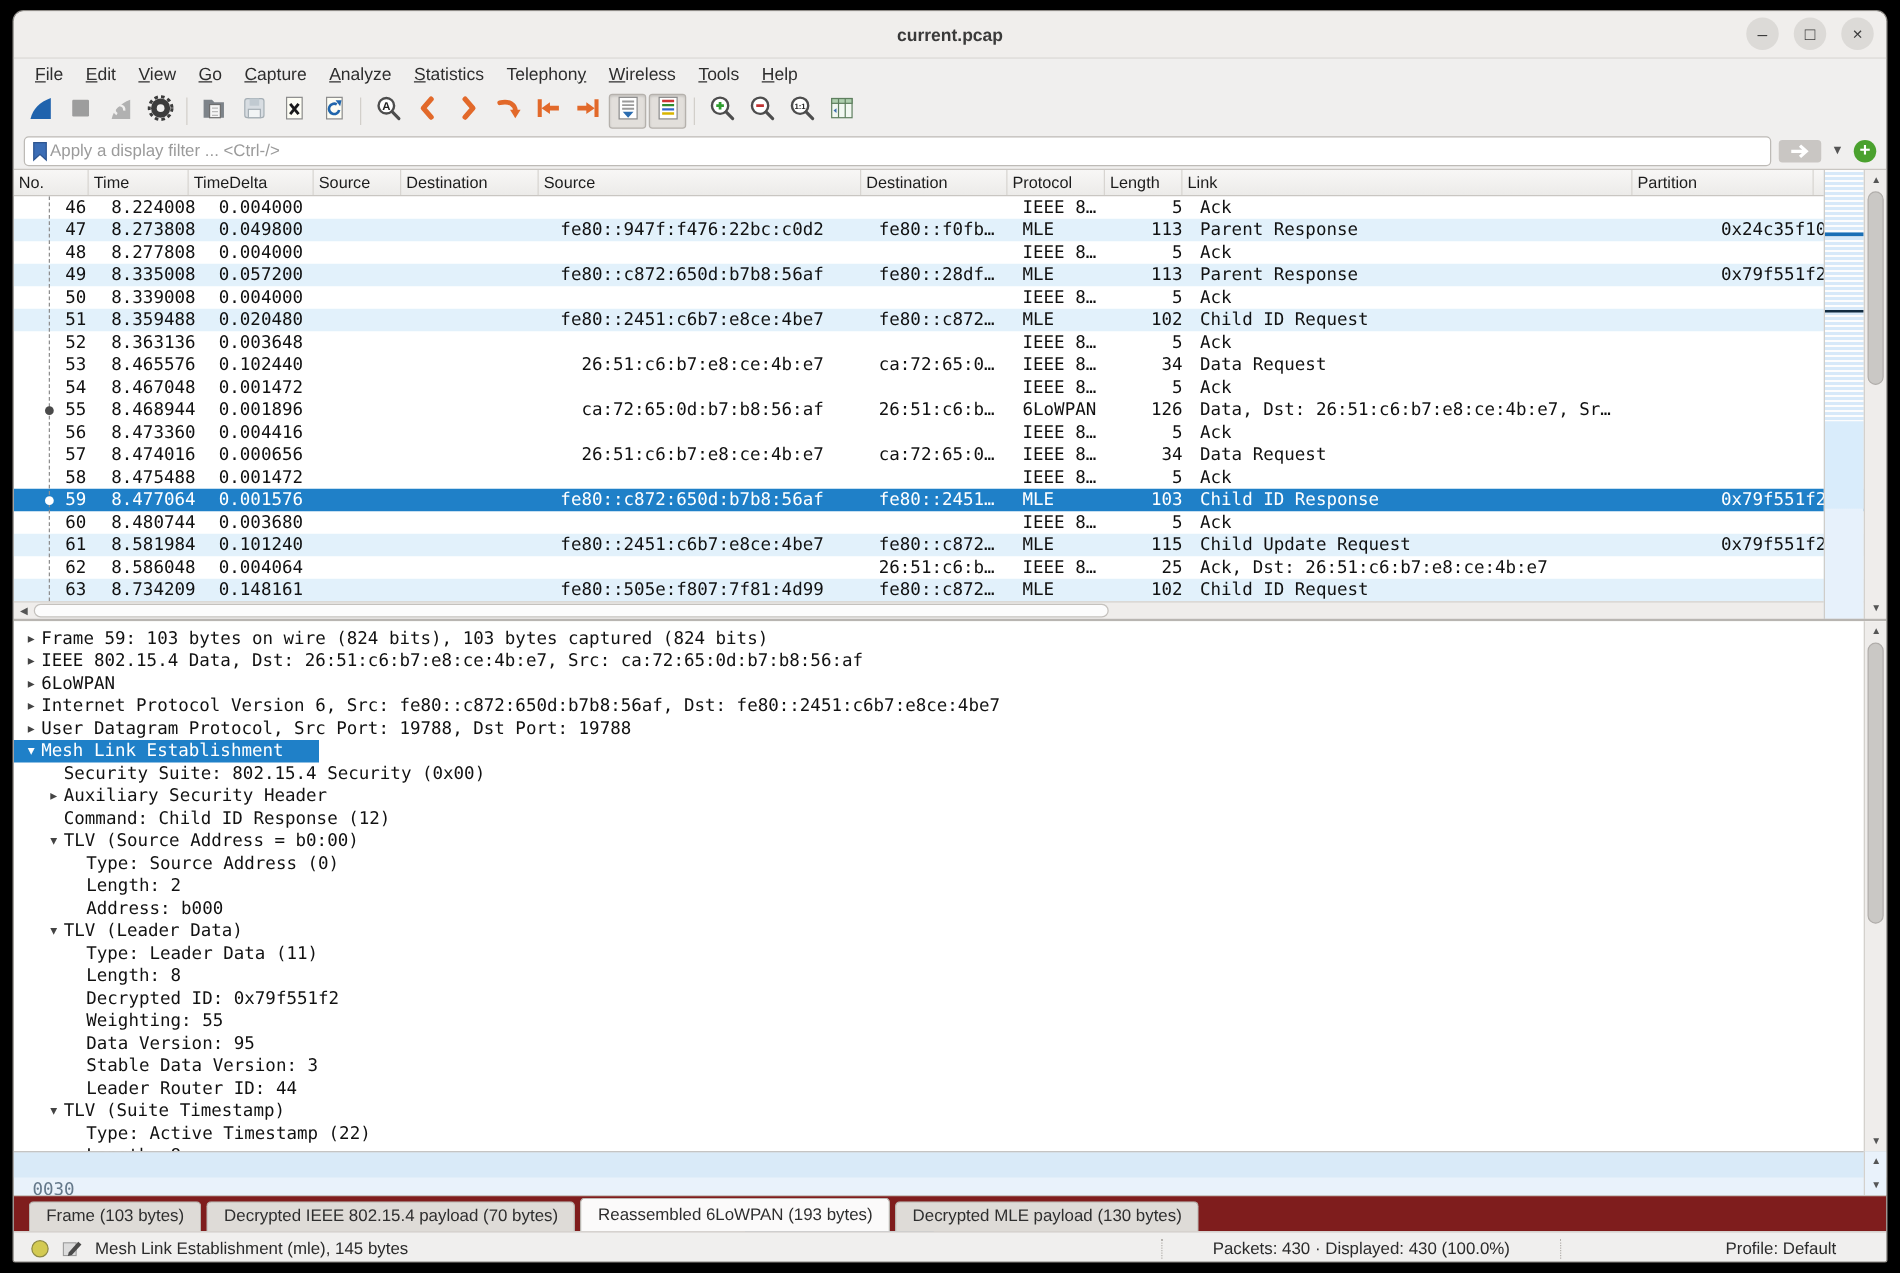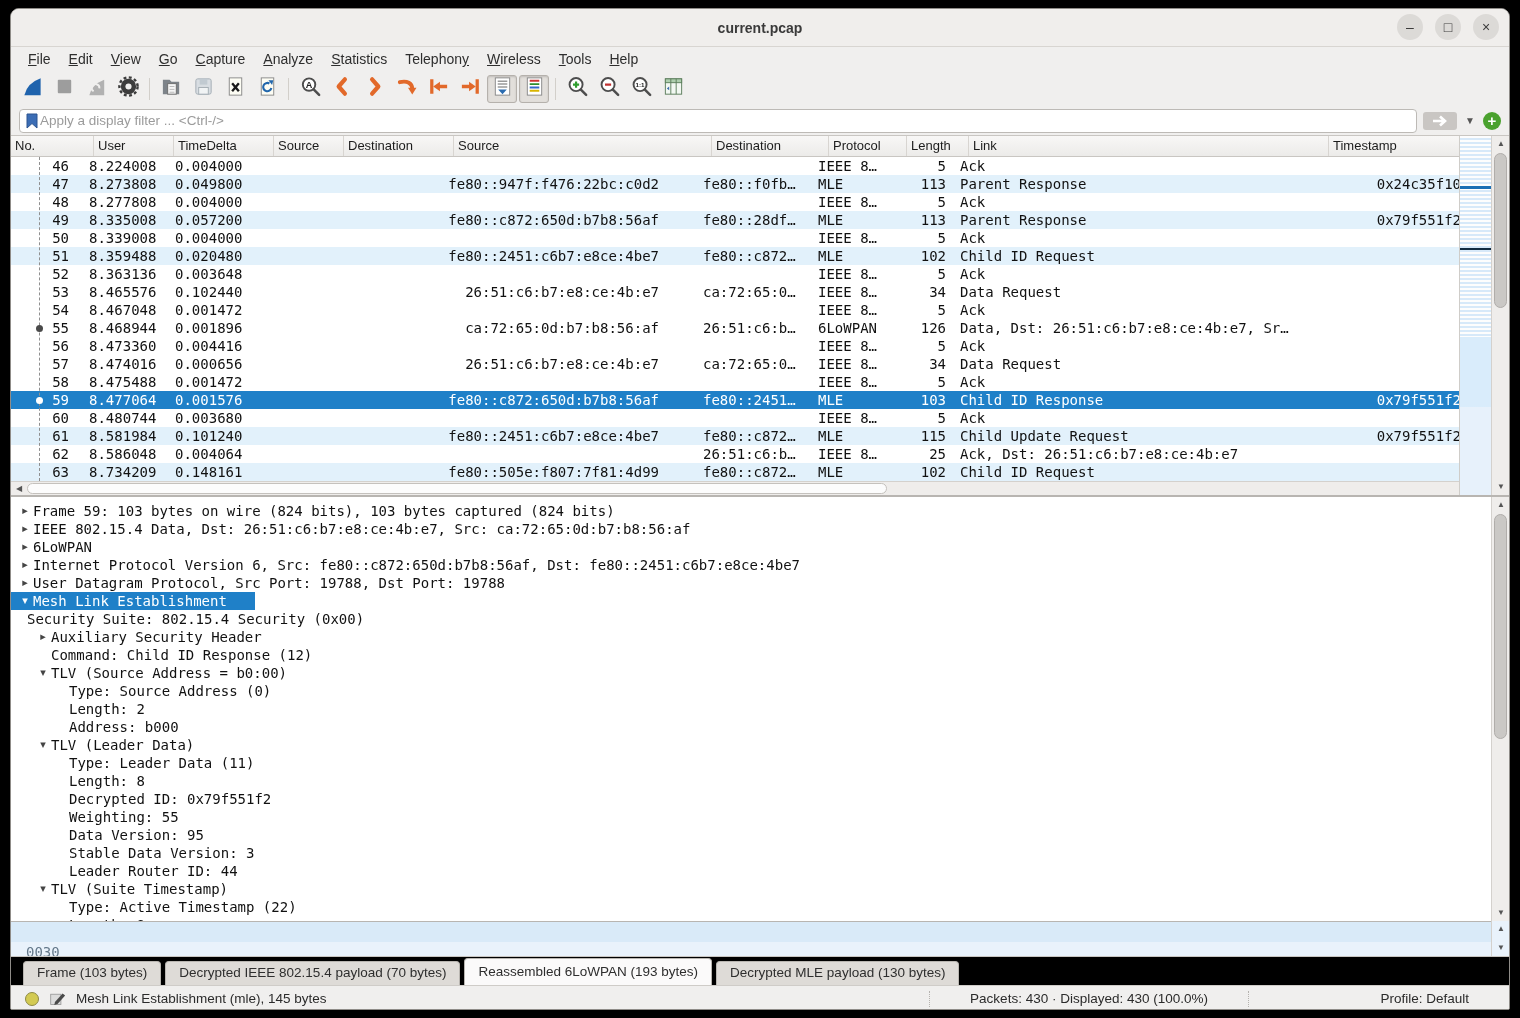--- a/index.html
+++ b/index.html
@@ -104,21 +104,21 @@
   
   .hex-pane { position:absolute; left:0; top:912px; width:100%; height:35px; background:#e9f2fb;
               border-top:1px solid #b8b5b1; font-family:"DejaVu Sans Mono", monospace; font-size:14px; }
   .hex-row { height:20px; line-height:20px; background:#d9eaf8; white-space:pre; position:relative; }
   .hex-offset { position:absolute; left:15px; color:#64788a; }
   .hex-bytes { position:absolute; left:65px; background:#1f80c8; color:#fff; padding:0 4px; }
   .hex-ascii { position:absolute; left:585px; background:#1f80c8; color:#fff; padding:0 4px; }
   .hex-vscroll { top:912px; height:35px; background:#e9f2fb; }
 
   
-  .tabbar { position:absolute; left:0; top:947px; width:100%; height:29px; background:#000000;
+  .tabbar { position:absolute; left:0; top:947px; width:100%; height:29px; background:#7f1d1d;
             border-top:1px solid #c9c6c2; display:flex; align-items:flex-end; padding-left:12px; }
   .tab { height:24px; line-height:22px; padding:0 13px; font-size:13.5px; color:#2e2e2e;
          background:#dedbd7; border:1px solid #b9b6b1; border-bottom:none;
          border-radius:4px 4px 0 0; margin-right:4px; white-space:nowrap; }
   .tab.active { background:#fbfafa; height:27px; line-height:25px; }
 
   
   .statusbar { position:absolute; left:0; top:976px; width:100%; height:26px; background:#f0efee;
                border-top:1px solid #cfccc8; display:flex; align-items:center; font-size:13.5px; color:#2b2b2b; }
   .sb-left { display:flex; align-items:center; gap:10px; padding-left:14px; flex:1; }
@@ -303,31 +303,31 @@
       <svg width="16" height="12" viewBox="0 0 16 12">
           <path d="M1 6 h11 M8 1.5 l5 4.5 -5 4.5" stroke="#fff" stroke-width="2.6" fill="none"></path>
         </svg>
     </div>
     <div class="caret">▼</div>
     <div class="add-btn">+</div>
   </div>
 
   <div class="packet-list">
     <div class="pl-header" id="pl-header">
-        <div class="pl-hcell" style="width: 83px;">No.</div>
-        <div class="pl-hcell" style="width: 80px;">User</div>
+        <div class="pl-hcell" style="width: 60px;">No.</div>
+        <div class="pl-hcell" style="width: 80px;">Time</div>
         <div class="pl-hcell" style="width: 100px;">TimeDelta</div>
         <div class="pl-hcell" style="width: 70px;">Source</div>
         <div class="pl-hcell" style="width: 110px;">Destination</div>
         <div class="pl-hcell" style="width: 258px;">Source</div>
         <div class="pl-hcell" style="width: 117px;">Destination</div>
         <div class="pl-hcell" style="width: 78px;">Protocol</div>
         <div class="pl-hcell" style="width: 62px;">Length</div>
         <div class="pl-hcell" style="width: 360px;">Link</div>
-        <div class="pl-hcell" style="width: 145px;">Timestamp</div>
+        <div class="pl-hcell" style="width: 145px;">Partition</div>
       </div>
     <div class="pl-body" id="pl-body">
         <div class="pl-row"><div class="pl-cell c-no" style="width: 70px;">46</div><div class="pl-cell c-time" style="width: 80px;">8.224008</div><div class="pl-cell c-delta" style="width: 100px;">0.004000</div><div class="pl-cell c-src1" style="width: 70px;"></div><div class="pl-cell c-dst1" style="width: 110px;"></div><div class="pl-cell c-src2" style="width: 258px;"></div><div class="pl-cell c-dst2" style="width: 117px;"></div><div class="pl-cell c-protocol" style="width: 78px;">IEEE 8…</div><div class="pl-cell c-length" style="width: 62px;">5</div><div class="pl-cell c-info" style="width: 360px;">Ack</div><div class="pl-cell c-partition" style="width: 145px;"></div></div>
         <div class="pl-row blue"><div class="pl-cell c-no" style="width: 70px;">47</div><div class="pl-cell c-time" style="width: 80px;">8.273808</div><div class="pl-cell c-delta" style="width: 100px;">0.049800</div><div class="pl-cell c-src1" style="width: 70px;"></div><div class="pl-cell c-dst1" style="width: 110px;"></div><div class="pl-cell c-src2" style="width: 258px;">fe80::947f:f476:22bc:c0d2</div><div class="pl-cell c-dst2" style="width: 117px;">fe80::f0fb…</div><div class="pl-cell c-protocol" style="width: 78px;">MLE</div><div class="pl-cell c-length" style="width: 62px;">113</div><div class="pl-cell c-info" style="width: 360px;">Parent Response</div><div class="pl-cell c-partition" style="width: 145px;">0x24c35f10</div></div>
         <div class="pl-row"><div class="pl-cell c-no" style="width: 70px;">48</div><div class="pl-cell c-time" style="width: 80px;">8.277808</div><div class="pl-cell c-delta" style="width: 100px;">0.004000</div><div class="pl-cell c-src1" style="width: 70px;"></div><div class="pl-cell c-dst1" style="width: 110px;"></div><div class="pl-cell c-src2" style="width: 258px;"></div><div class="pl-cell c-dst2" style="width: 117px;"></div><div class="pl-cell c-protocol" style="width: 78px;">IEEE 8…</div><div class="pl-cell c-length" style="width: 62px;">5</div><div class="pl-cell c-info" style="width: 360px;">Ack</div><div class="pl-cell c-partition" style="width: 145px;"></div></div>
         <div class="pl-row blue"><div class="pl-cell c-no" style="width: 70px;">49</div><div class="pl-cell c-time" style="width: 80px;">8.335008</div><div class="pl-cell c-delta" style="width: 100px;">0.057200</div><div class="pl-cell c-src1" style="width: 70px;"></div><div class="pl-cell c-dst1" style="width: 110px;"></div><div class="pl-cell c-src2" style="width: 258px;">fe80::c872:650d:b7b8:56af</div><div class="pl-cell c-dst2" style="width: 117px;">fe80::28df…</div><div class="pl-cell c-protocol" style="width: 78px;">MLE</div><div class="pl-cell c-length" style="width: 62px;">113</div><div class="pl-cell c-info" style="width: 360px;">Parent Response</div><div class="pl-cell c-partition" style="width: 145px;">0x79f551f2</div></div>
         <div class="pl-row"><div class="pl-cell c-no" style="width: 70px;">50</div><div class="pl-cell c-time" style="width: 80px;">8.339008</div><div class="pl-cell c-delta" style="width: 100px;">0.004000</div><div class="pl-cell c-src1" style="width: 70px;"></div><div class="pl-cell c-dst1" style="width: 110px;"></div><div class="pl-cell c-src2" style="width: 258px;"></div><div class="pl-cell c-dst2" style="width: 117px;"></div><div class="pl-cell c-protocol" style="width: 78px;">IEEE 8…</div><div class="pl-cell c-length" style="width: 62px;">5</div><div class="pl-cell c-info" style="width: 360px;">Ack</div><div class="pl-cell c-partition" style="width: 145px;"></div></div>
         <div class="pl-row blue"><div class="pl-cell c-no" style="width: 70px;">51</div><div class="pl-cell c-time" style="width: 80px;">8.359488</div><div class="pl-cell c-delta" style="width: 100px;">0.020480</div><div class="pl-cell c-src1" style="width: 70px;"></div><div class="pl-cell c-dst1" style="width: 110px;"></div><div class="pl-cell c-src2" style="width: 258px;">fe80::2451:c6b7:e8ce:4be7</div><div class="pl-cell c-dst2" style="width: 117px;">fe80::c872…</div><div class="pl-cell c-protocol" style="width: 78px;">MLE</div><div class="pl-cell c-length" style="width: 62px;">102</div><div class="pl-cell c-info" style="width: 360px;">Child ID Request</div><div class="pl-cell c-partition" style="width: 145px;"></div></div>
         <div class="pl-row"><div class="pl-cell c-no" style="width: 70px;">52</div><div class="pl-cell c-time" style="width: 80px;">8.363136</div><div class="pl-cell c-delta" style="width: 100px;">0.003648</div><div class="pl-cell c-src1" style="width: 70px;"></div><div class="pl-cell c-dst1" style="width: 110px;"></div><div class="pl-cell c-src2" style="width: 258px;"></div><div class="pl-cell c-dst2" style="width: 117px;"></div><div class="pl-cell c-protocol" style="width: 78px;">IEEE 8…</div><div class="pl-cell c-length" style="width: 62px;">5</div><div class="pl-cell c-info" style="width: 360px;">Ack</div><div class="pl-cell c-partition" style="width: 145px;"></div></div>
         <div class="pl-row"><div class="pl-cell c-no" style="width: 70px;">53</div><div class="pl-cell c-time" style="width: 80px;">8.465576</div><div class="pl-cell c-delta" style="width: 100px;">0.102440</div><div class="pl-cell c-src1" style="width: 70px;"></div><div class="pl-cell c-dst1" style="width: 110px;"></div><div class="pl-cell c-src2" style="width: 258px;">26:51:c6:b7:e8:ce:4b:e7</div><div class="pl-cell c-dst2" style="width: 117px;">ca:72:65:0…</div><div class="pl-cell c-protocol" style="width: 78px;">IEEE 8…</div><div class="pl-cell c-length" style="width: 62px;">34</div><div class="pl-cell c-info" style="width: 360px;">Data Request</div><div class="pl-cell c-partition" style="width: 145px;"></div></div>
@@ -357,21 +357,21 @@
 
   <div class="splitter"></div>
 
   <div class="detail-pane" id="detail-pane">
       <div class="dt-line" style="padding-left: 6px;"><span class="dt-arrow">▸</span><span>Frame 59: 103 bytes on wire (824 bits), 103 bytes captured (824 bits)</span></div>
       <div class="dt-line" style="padding-left: 6px;"><span class="dt-arrow">▸</span><span>IEEE 802.15.4 Data, Dst: 26:51:c6:b7:e8:ce:4b:e7, Src: ca:72:65:0d:b7:b8:56:af</span></div>
       <div class="dt-line" style="padding-left: 6px;"><span class="dt-arrow">▸</span><span>6LoWPAN</span></div>
       <div class="dt-line" style="padding-left: 6px;"><span class="dt-arrow">▸</span><span>Internet Protocol Version 6, Src: fe80::c872:650d:b7b8:56af, Dst: fe80::2451:c6b7:e8ce:4be7</span></div>
       <div class="dt-line" style="padding-left: 6px;"><span class="dt-arrow">▸</span><span>User Datagram Protocol, Src Port: 19788, Dst Port: 19788</span></div>
       <div class="dt-line sel" style="padding-left: 6px;"><span class="dt-arrow">▾</span><span>Mesh Link Establishment</span></div>
-      <div class="dt-line" style=""><span class="dt-arrow"></span><span>Security Suite: 802.15.4 Security (0x00)</span></div>
+      <div class="dt-line" style="padding-left: 24px;"><span class="dt-arrow"></span><span>Security Suite: 802.15.4 Security (0x00)</span></div>
       <div class="dt-line" style="padding-left: 24px;"><span class="dt-arrow">▸</span><span>Auxiliary Security Header</span></div>
       <div class="dt-line" style="padding-left: 24px;"><span class="dt-arrow"></span><span>Command: Child ID Response (12)</span></div>
       <div class="dt-line" style="padding-left: 24px;"><span class="dt-arrow">▾</span><span>TLV (Source Address = b0:00)</span></div>
       <div class="dt-line" style="padding-left: 42px;"><span class="dt-arrow"></span><span>Type: Source Address (0)</span></div>
       <div class="dt-line" style="padding-left: 42px;"><span class="dt-arrow"></span><span>Length: 2</span></div>
       <div class="dt-line" style="padding-left: 42px;"><span class="dt-arrow"></span><span>Address: b000</span></div>
       <div class="dt-line" style="padding-left: 24px;"><span class="dt-arrow">▾</span><span>TLV (Leader Data)</span></div>
       <div class="dt-line" style="padding-left: 42px;"><span class="dt-arrow"></span><span>Type: Leader Data (11)</span></div>
       <div class="dt-line" style="padding-left: 42px;"><span class="dt-arrow"></span><span>Length: 8</span></div>
       <div class="dt-line" style="padding-left: 42px;"><span class="dt-arrow"></span><span>Decrypted ID: 0x79f551f2</span></div>

